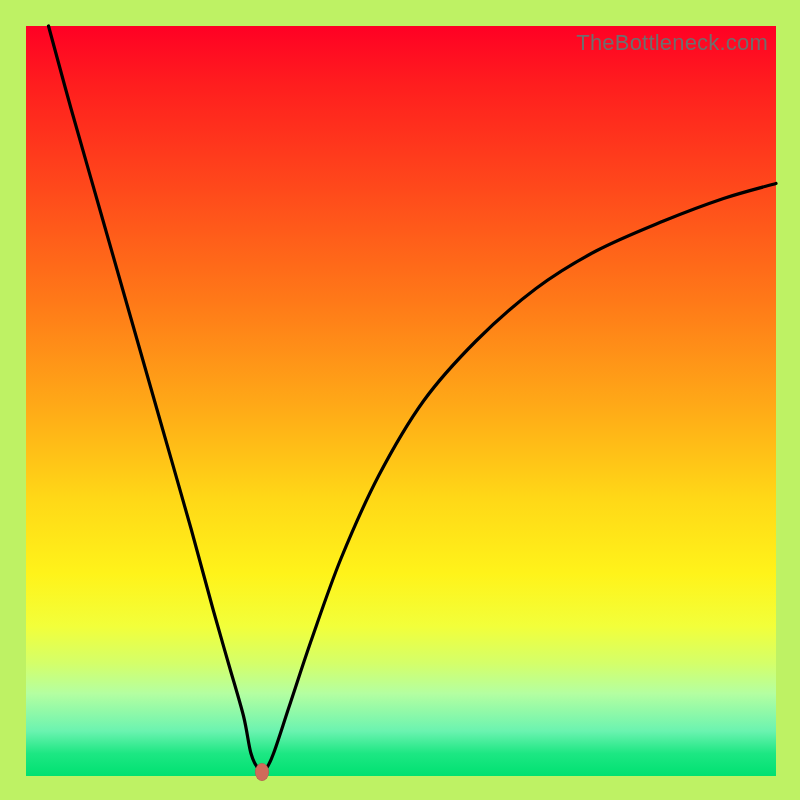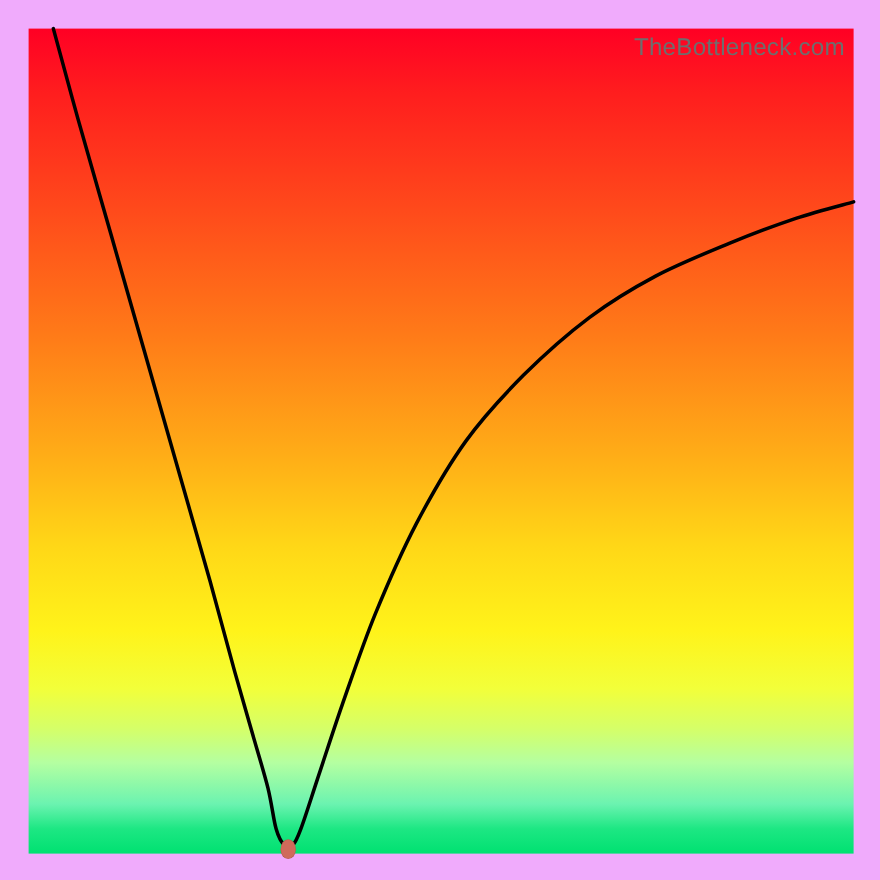--- a/index.html
+++ b/index.html
@@ -8,21 +8,21 @@
     width: 800px;
     height: 800px;
     background: #000;
     overflow: hidden;
     font-family: Arial, Helvetica, sans-serif;
   }
   .stage {
     position: relative;
     width: 800px;
     height: 800px;
-    background: #f0abfc;
+    background: #bef264;
   }
   .plot {
     position: absolute;
     left: 26px;
     top: 26px;
     width: 750px;
     height: 750px;
     
     background: linear-gradient(to bottom,
       #ff0024 0%,

